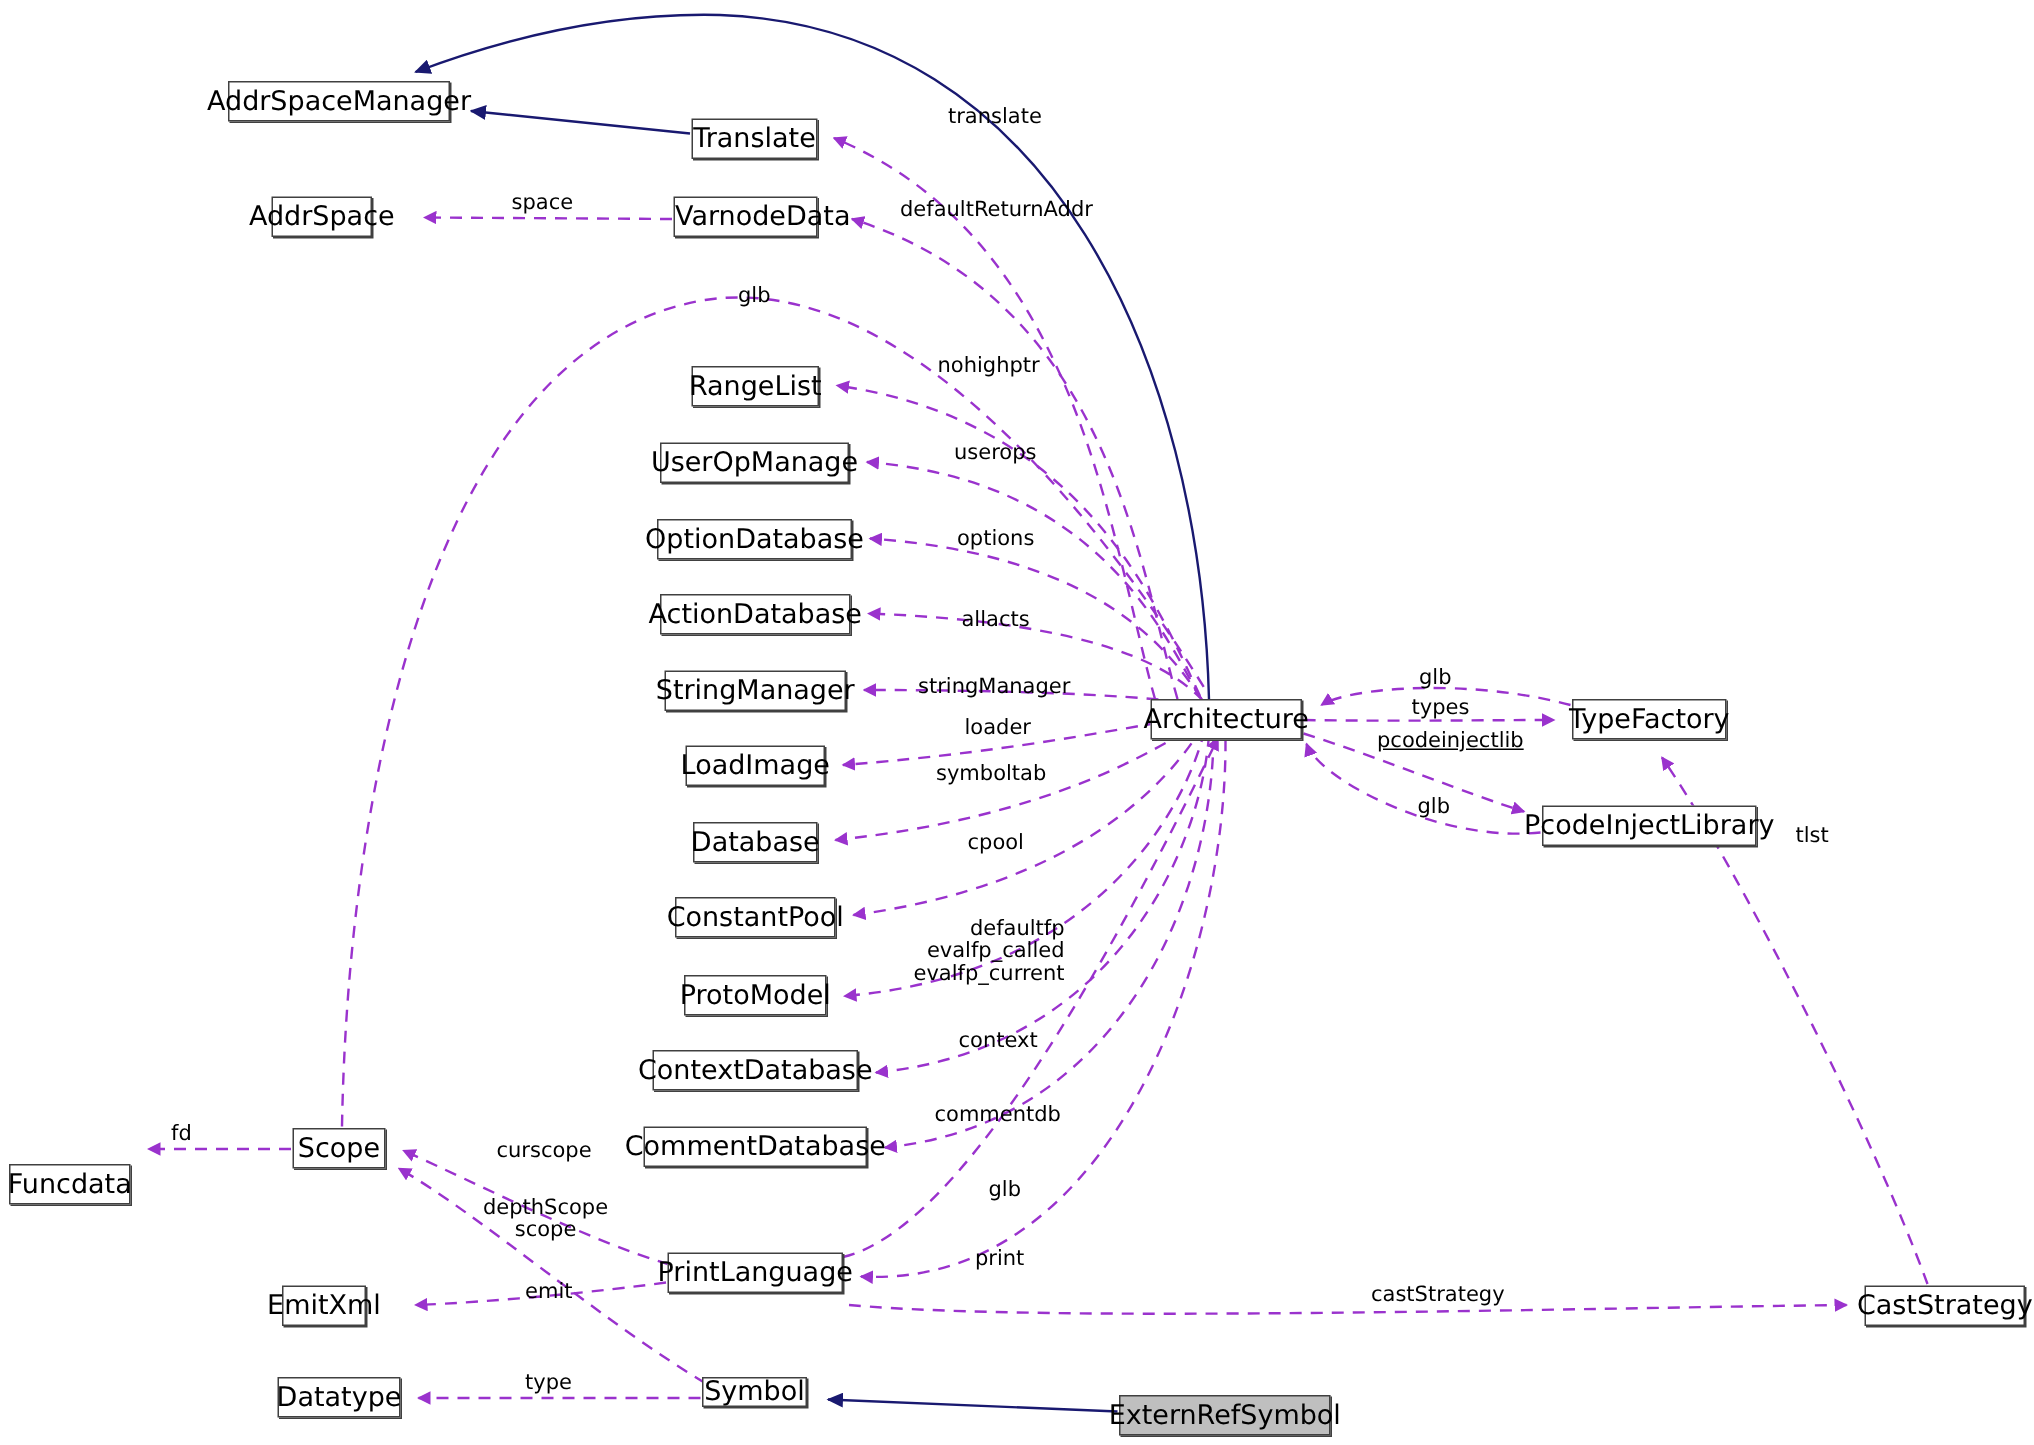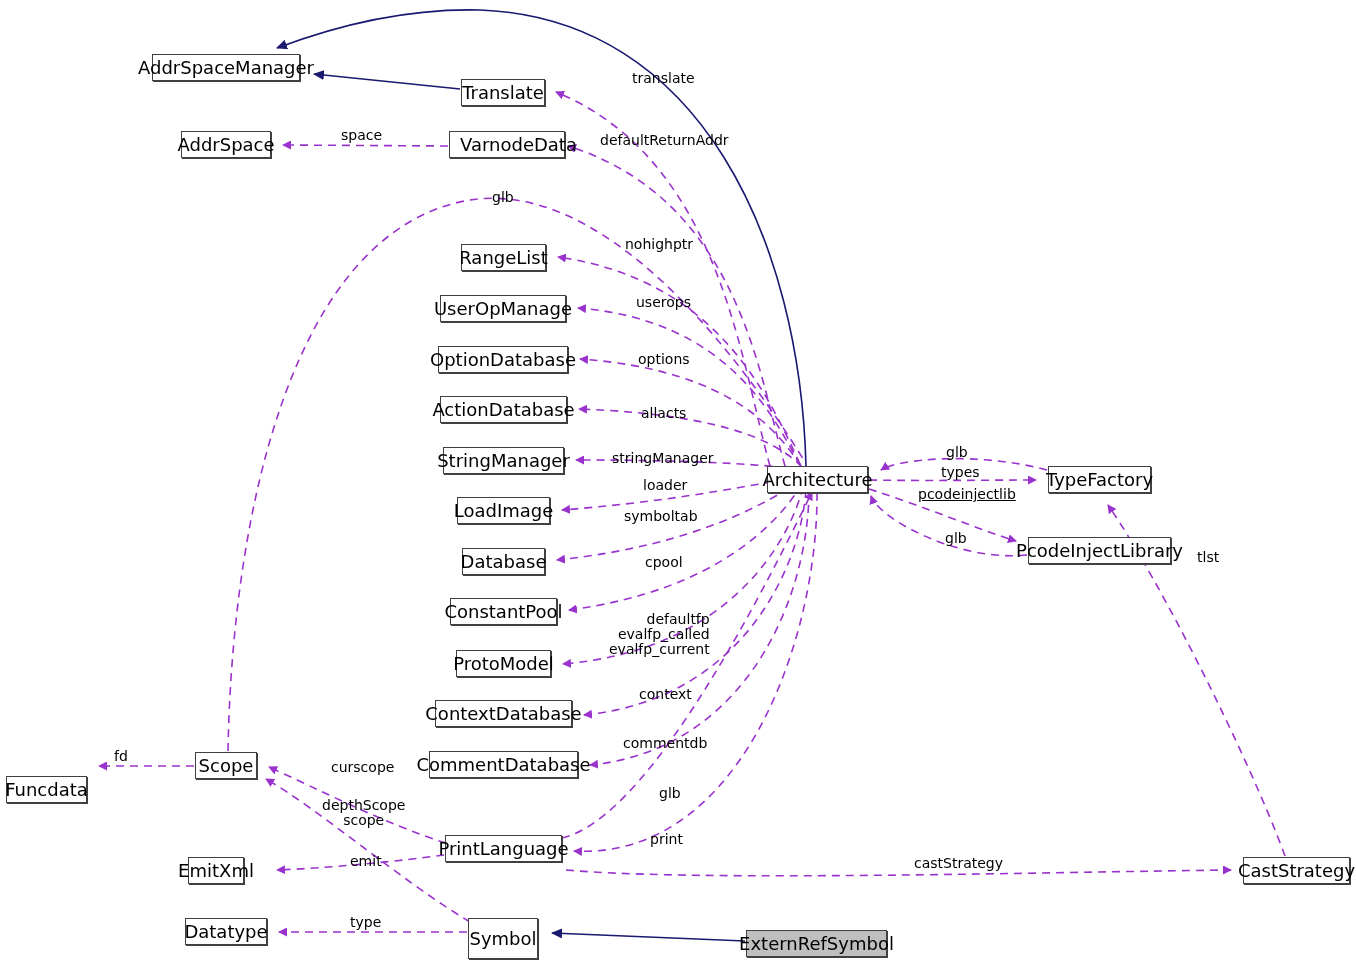--- a/index.html
+++ b/index.html
@@ -134,24 +134,24 @@
       <path d="M 745,941 L 552,933"></path>
     </g>
   </svg>
 
   <div class="node" style="left:152px;top:54px;width:148px;height:27px;">
       <span>AddrSpaceManager</span>
     </div>
   <div class="node" style="left:461px;top:79px;width:84px;height:27px;">
       <span>Translate</span>
     </div>
-  <div class="node" style="left:181px;top:131px;width:90px;height:27px;">
+  <div class="node" style="left:181px;top:131px;width:67px;height:27px;">
       <span>AddrSpace</span>
     </div>
-  <div class="node" style="left:449px;top:131px;width:116px;height:27px;padding-left:23px;">
+  <div class="node" style="left:449px;top:131px;width:96px;height:27px;padding-left:23px;">
       <span>VarnodeData</span>
     </div>
   <div class="node" style="left:461px;top:244px;width:85px;height:27px;">
       <span>RangeList</span>
     </div>
   <div class="node" style="left:440px;top:295px;width:126px;height:27px;">
       <span>UserOpManage</span>
     </div>
   <div class="node" style="left:438px;top:346px;width:130px;height:27px;">
       <span>OptionDatabase</span>
@@ -188,21 +188,21 @@
     </div>
   <div class="node" style="left:445px;top:835px;width:117px;height:27px;">
       <span>PrintLanguage</span>
     </div>
   <div class="node" style="left:188px;top:857px;width:56px;height:27px;">
       <span>EmitXml</span>
     </div>
   <div class="node" style="left:185px;top:918px;width:82px;height:27px;">
       <span>Datatype</span>
     </div>
-  <div class="node" style="left:468px;top:918px;width:70px;height:41px;">
+  <div class="node" style="left:468px;top:918px;width:70px;height:20px;">
       <span>Symbol</span>
     </div>
   <div class="node" style="left:767px;top:466px;width:101px;height:27px;">
       <span>Architecture</span>
     </div>
   <div class="node" style="left:1048px;top:466px;width:103px;height:27px;">
       <span>TypeFactory</span>
     </div>
   <div class="node" style="left:1028px;top:537px;width:143px;height:27px;">
       <span>PcodeInjectLibrary</span>

